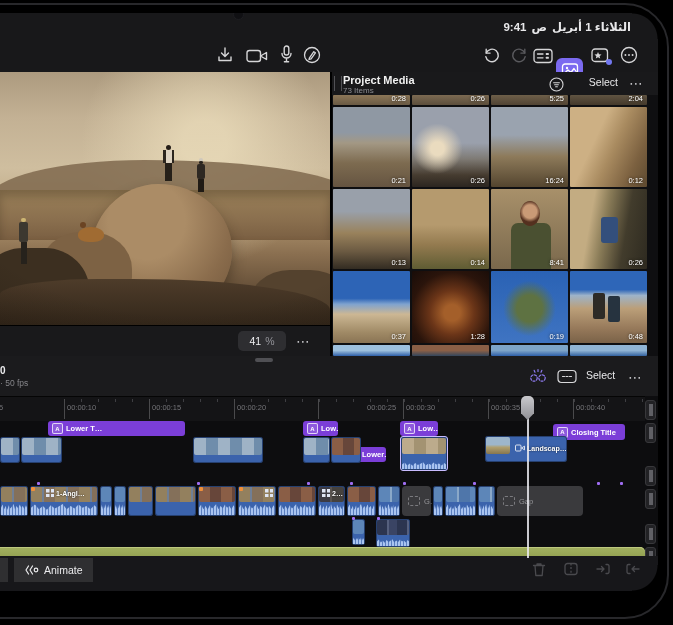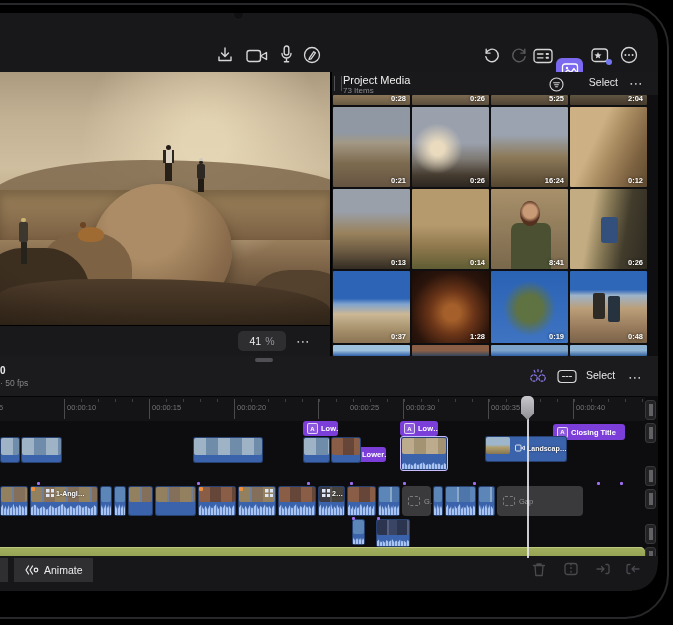--- a/index.html
+++ b/index.html
@@ -42,25 +42,25 @@
   .tc-box{position:absolute;left:68px;top:5px;width:106px;height:20px;background:#0a0a0c;border-radius:5px;
     color:#d2d2d5;font-family:"DejaVu Sans Mono",monospace;font-size:10.5px;display:flex;align-items:center;justify-content:center;letter-spacing:.4px;}
   .zoom-box{position:absolute;left:238px;top:5px;width:48px;height:20px;background:#2e2e31;border-radius:5px;
     display:flex;align-items:center;justify-content:center;gap:4px;font-size:10.5px;}
   .dots{color:#c0c0c4;font-size:14px;letter-spacing:1px;line-height:1;}
 
   
   .media-panel{position:absolute;left:332px;top:72px;width:326px;height:284px;background:#0f0f11;overflow:hidden;}
   .mp-head{position:absolute;left:0;top:0;width:100%;height:23px;background:#19191b;z-index:3;}
   .grab{position:absolute;left:2px;top:4px;width:6px;height:15px;border-left:1.5px solid #515155;border-right:1.5px solid #515155;}
-  .mp-title{position:absolute;left:11px;top:2px;color:#f0f0f0;font-size:11px;font-weight:400;}
+  .mp-title{position:absolute;left:11px;top:2px;color:#f0f0f0;font-size:11px;font-weight:700;}
   .mp-count{position:absolute;left:11px;top:14px;color:#8e8e93;font-size:8px;}
   .mp-grid{position:absolute;left:1px;top:23px;width:314px;}
   .cell{position:absolute;border-radius:1px;overflow:hidden;}
-  .dur{position:absolute;right:4px;bottom:2px;font-size:7.5px;font-weight:700;color:#fff;text-shadow:0 0 3px rgba(0,0,0,.85);}
+  .dur{position:absolute;right:4px;bottom:2px;font-size:7.5px;font-weight:400;color:#fff;text-shadow:0 0 3px rgba(0,0,0,.85);}
   .m00{background:linear-gradient(180deg,#8d7758,#6a5a44)} .m01{background:linear-gradient(180deg,#7c6a52,#5c4e3c)}
   .m02{background:linear-gradient(180deg,#6e5f49,#514434)} .m03{background:linear-gradient(180deg,#605442,#44392b)}
   .m10{background:linear-gradient(180deg,#8f98a3 0 32%,#a39884 45%,#7d6b50 70%,#655441 100%)}
   .m11{background:radial-gradient(circle at 33% 52%,#eadbbf 0 10%,rgba(234,219,191,0) 38%),linear-gradient(180deg,#9aa0ac 0 45%,#7e7a74 65%,#463c30 85%,#2c2620 100%)}
   .m12{background:linear-gradient(180deg,#9aa3af 0 35%,#8d7a5a 62%,#54452f 100%)}
   .m13{background:linear-gradient(115deg,#cdb084 0 35%,#a98b60 55%,#7c6140 80%,#5e4a30 100%)}
   .m20{background:linear-gradient(180deg,#99a0aa 0 28%,#99825c 55%,#6b5a42 78%,#332c22 100%)}
   .m21{background:linear-gradient(180deg,#b59a6e 0 45%,#937a4f 70%,#5f5c33 100%)}
   .m22{background:linear-gradient(180deg,#a8906a,#7a684c)}
   .m22::before{content:"";position:absolute;left:26%;right:22%;top:42%;bottom:0;background:#4a5031;border-radius:7px 7px 0 0;}
@@ -142,20 +142,25 @@
   .outline{position:absolute;left:-70px;top:3px;width:739px;height:616px;border:2px solid rgba(72,72,78,.55);
     border-radius:44px;z-index:22;pointer-events:none;box-sizing:border-box;}
 </style>
 </head>
 <body>
 
 <div class="stage">
   <div class="screen"></div>
 
   <div class="chrome">
+    <div class="statusbar">
+      <span dir="ltr">9:41</span>
+      <span dir="rtl">ص</span>
+      <span dir="ltr">الثلاثاء 1 أبريل</span>
+    </div>
     <div class="tool-ic" style="left:216px;top:33px;">
       <svg width="18" height="18" viewBox="0 0 18 18" fill="none" stroke="currentColor" stroke-width="1.4" stroke-linecap="round" stroke-linejoin="round">
           <path d="M9 2v8M5.5 7 9 10.5 12.5 7"></path>
           <path d="M3 11v3.5h12V11"></path>
         </svg>
     </div>
     <div class="tool-ic" style="left:246px;top:35px;">
       <svg width="23" height="16" viewBox="0 0 23 16" fill="none" stroke="currentColor" stroke-width="1.4" stroke-linejoin="round">
           <rect x="1" y="2.5" width="13.5" height="11" rx="2.5"></rect>
           <path d="m14.5 8 6-3.5v7L14.5 8z"></path>
@@ -364,28 +369,32 @@
       <div class="majtick" style="left:149px;"></div>
       <div class="majtick" style="left:234px;"></div>
       <div class="majtick" style="left:318px;"></div>
       <div class="majtick" style="left:403px;"></div>
       <div class="majtick" style="left:488px;"></div>
       <div class="majtick" style="left:573px;"></div>
       <div class="rlabel" style="left:-26px;">00:00:05</div>
       <div class="rlabel" style="left:67px;">00:00:10</div>
       <div class="rlabel" style="left:152px;">00:00:15</div>
       <div class="rlabel" style="left:237px;">00:00:20</div>
-      <div class="rlabel" style="left:321px;padding-left:29px;">00:00:25</div>
+      <div class="rlabel" style="left:338px;padding-left:29px;">00:00:25</div>
       <div class="rlabel" style="left:406px;">00:00:30</div>
       <div class="rlabel" style="left:491px;">00:00:35</div>
       <div class="rlabel" style="left:576px;">00:00:40</div>
     </div>
 
     <div class="clips">
 
+      <div class="tclip" style="left:48px;top:1px;width:137px;">
+        <span class="abox">A</span>
+        <span>Lower T…</span>
+      </div>
       <div class="tclip" style="left:303px;top:1px;width:35px;">
         <span class="abox">A</span>
         <span>Low…</span>
       </div>
       <div class="tclip" style="left:400px;top:1px;width:38px;">
         <span class="abox">A</span>
         <span>Low…</span>
       </div>
       <div class="tclip" style="left:344px;top:27px;width:42px;">
         <span class="abox">A</span>

